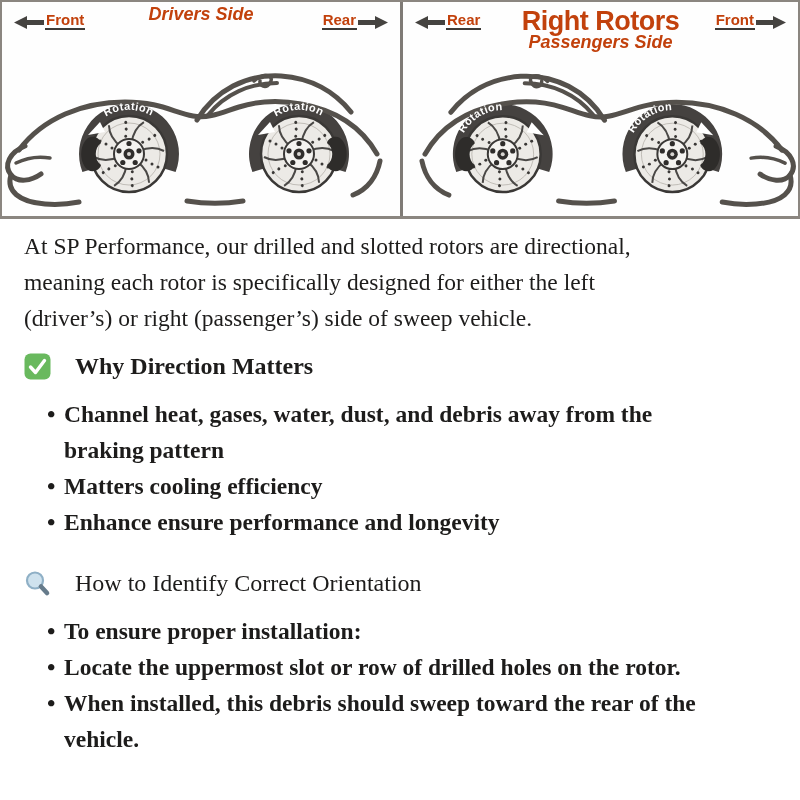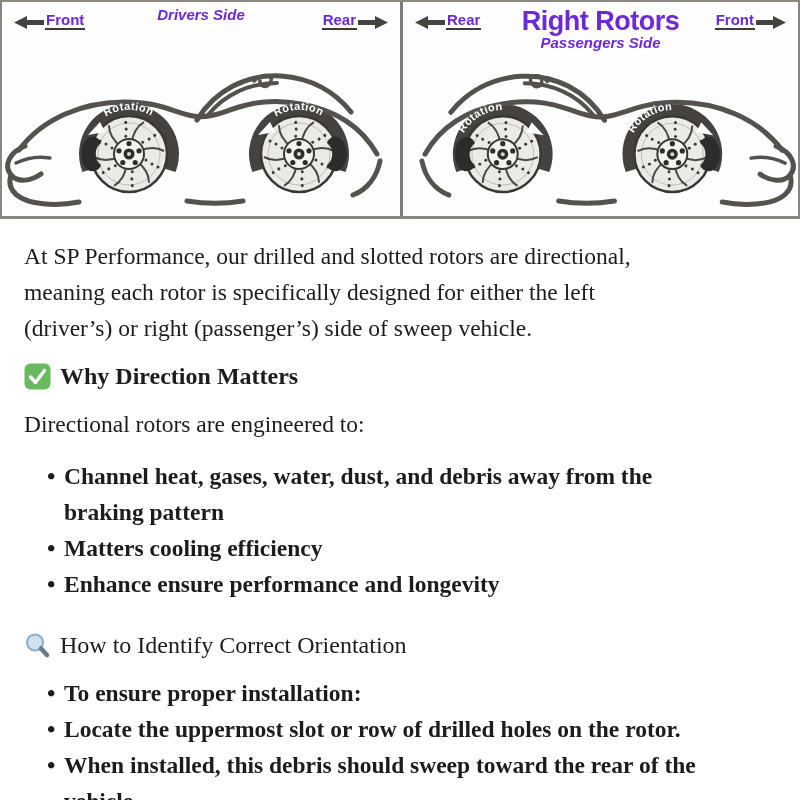--- a/index.html
+++ b/index.html
@@ -5,36 +5,36 @@
   * { margin:0; padding:0; box-sizing:border-box; }
   html,body { width:800px; height:800px; background:#ffffff; overflow:hidden; }
   body { font-family:"Liberation Serif", serif; color:#1d1c1b; }
 
   
   .figure { height:219px; display:flex; border:2px solid #8b8680; border-bottom-width:3px; background:#fdfdfc; }
   .panel { position:relative; width:50%; height:100%; background:#fefefe; overflow:hidden; }
   .panel.right { border-left:3px solid #7f7b76; }
 
   .panel-header { position:absolute; top:5px; left:10px; right:10px; height:46px;
-                  font-family:"Liberation Sans", sans-serif; color:#6d28d9; }
+                  font-family:"Liberation Sans", sans-serif; color:#c2410c; }
   .dir { position:absolute; top:4px; display:flex; align-items:center; gap:1px; }
   .dir.left-side  { left:2px; }
   .dir.right-side { right:2px; }
   .dir-label { font-size:15px; font-weight:bold; border-bottom:2px solid #3c3a37; line-height:17px; padding:0 1px; }
   .dir svg { display:block; margin-top:3px; }
   .panel-titles { position:absolute; left:0; right:0; top:0; text-align:center; }
   .panel-title { font-size:27px; font-weight:bold; letter-spacing:-0.5px; line-height:28px; }
-  .panel-subtitle { font-size:15px; font-weight:bold; font-style:italic; line-height:15px; }
+  .panel-subtitle { font-size:18px; font-weight:bold; font-style:italic; line-height:15px; }
 
   .car { position:absolute; left:0; bottom:2px; width:100%; height:152px; }
 
   
   .content { padding:0 26px 0 24px; font-size:23.5px; line-height:36px; }
-  .intro { margin-top:19px; margin-bottom:12px; }
-  .h2 { display:flex; align-items:center; gap:9px; font-size:24px; line-height:37px; margin:0 0 11px 0; }
+  .intro { margin-top:9px; margin-bottom:12px; }
+  .h2 { display:flex; align-items:center; gap:24px; font-size:24px; line-height:37px; margin:0 0 11px 0; }
   .h2 .icon { flex:0 0 auto; display:block; }
   .h2.bold .h2-text { font-weight:bold; }
   .lead { margin:0 0 16px 0; }
   .list { margin:0 0 12px 0; }
   .li { position:relative; padding-left:40px;font-weight:bold; }
   .li::before { content:"\2022"; position:absolute; left:23px; top:0; font-size:24px; }
   .sec2-gap { height:13px; }
 </style>
 </head>
 <body>
@@ -193,21 +193,20 @@
   </div>
 
   <div class="h2 bold">
     <svg class="icon" width="27" height="27" viewBox="0 0 27 27">
       <rect x="0.5" y="0.5" width="26" height="26" rx="6" stroke-width="1" fill="#69b95e"></rect>
       <polyline points="6.5,14 11.5,19.5 20.5,7.5" fill="none" stroke="#ffffff" stroke-width="3.4" stroke-linecap="round" stroke-linejoin="round"></polyline>
     </svg>
     <span class="h2-text">Why Direction Matters</span>
   </div>
 
-  <div class="lead">Directional rotors are engineered to:</div>
 
   <div class="list">
     <div class="li">
       <div>Channel heat, gases, water, dust, and debris away from the</div>
       <div>braking pattern</div>
     </div>
     <div class="li">
       <div>Matters cooling efficiency</div>
     </div>
     <div class="li">

